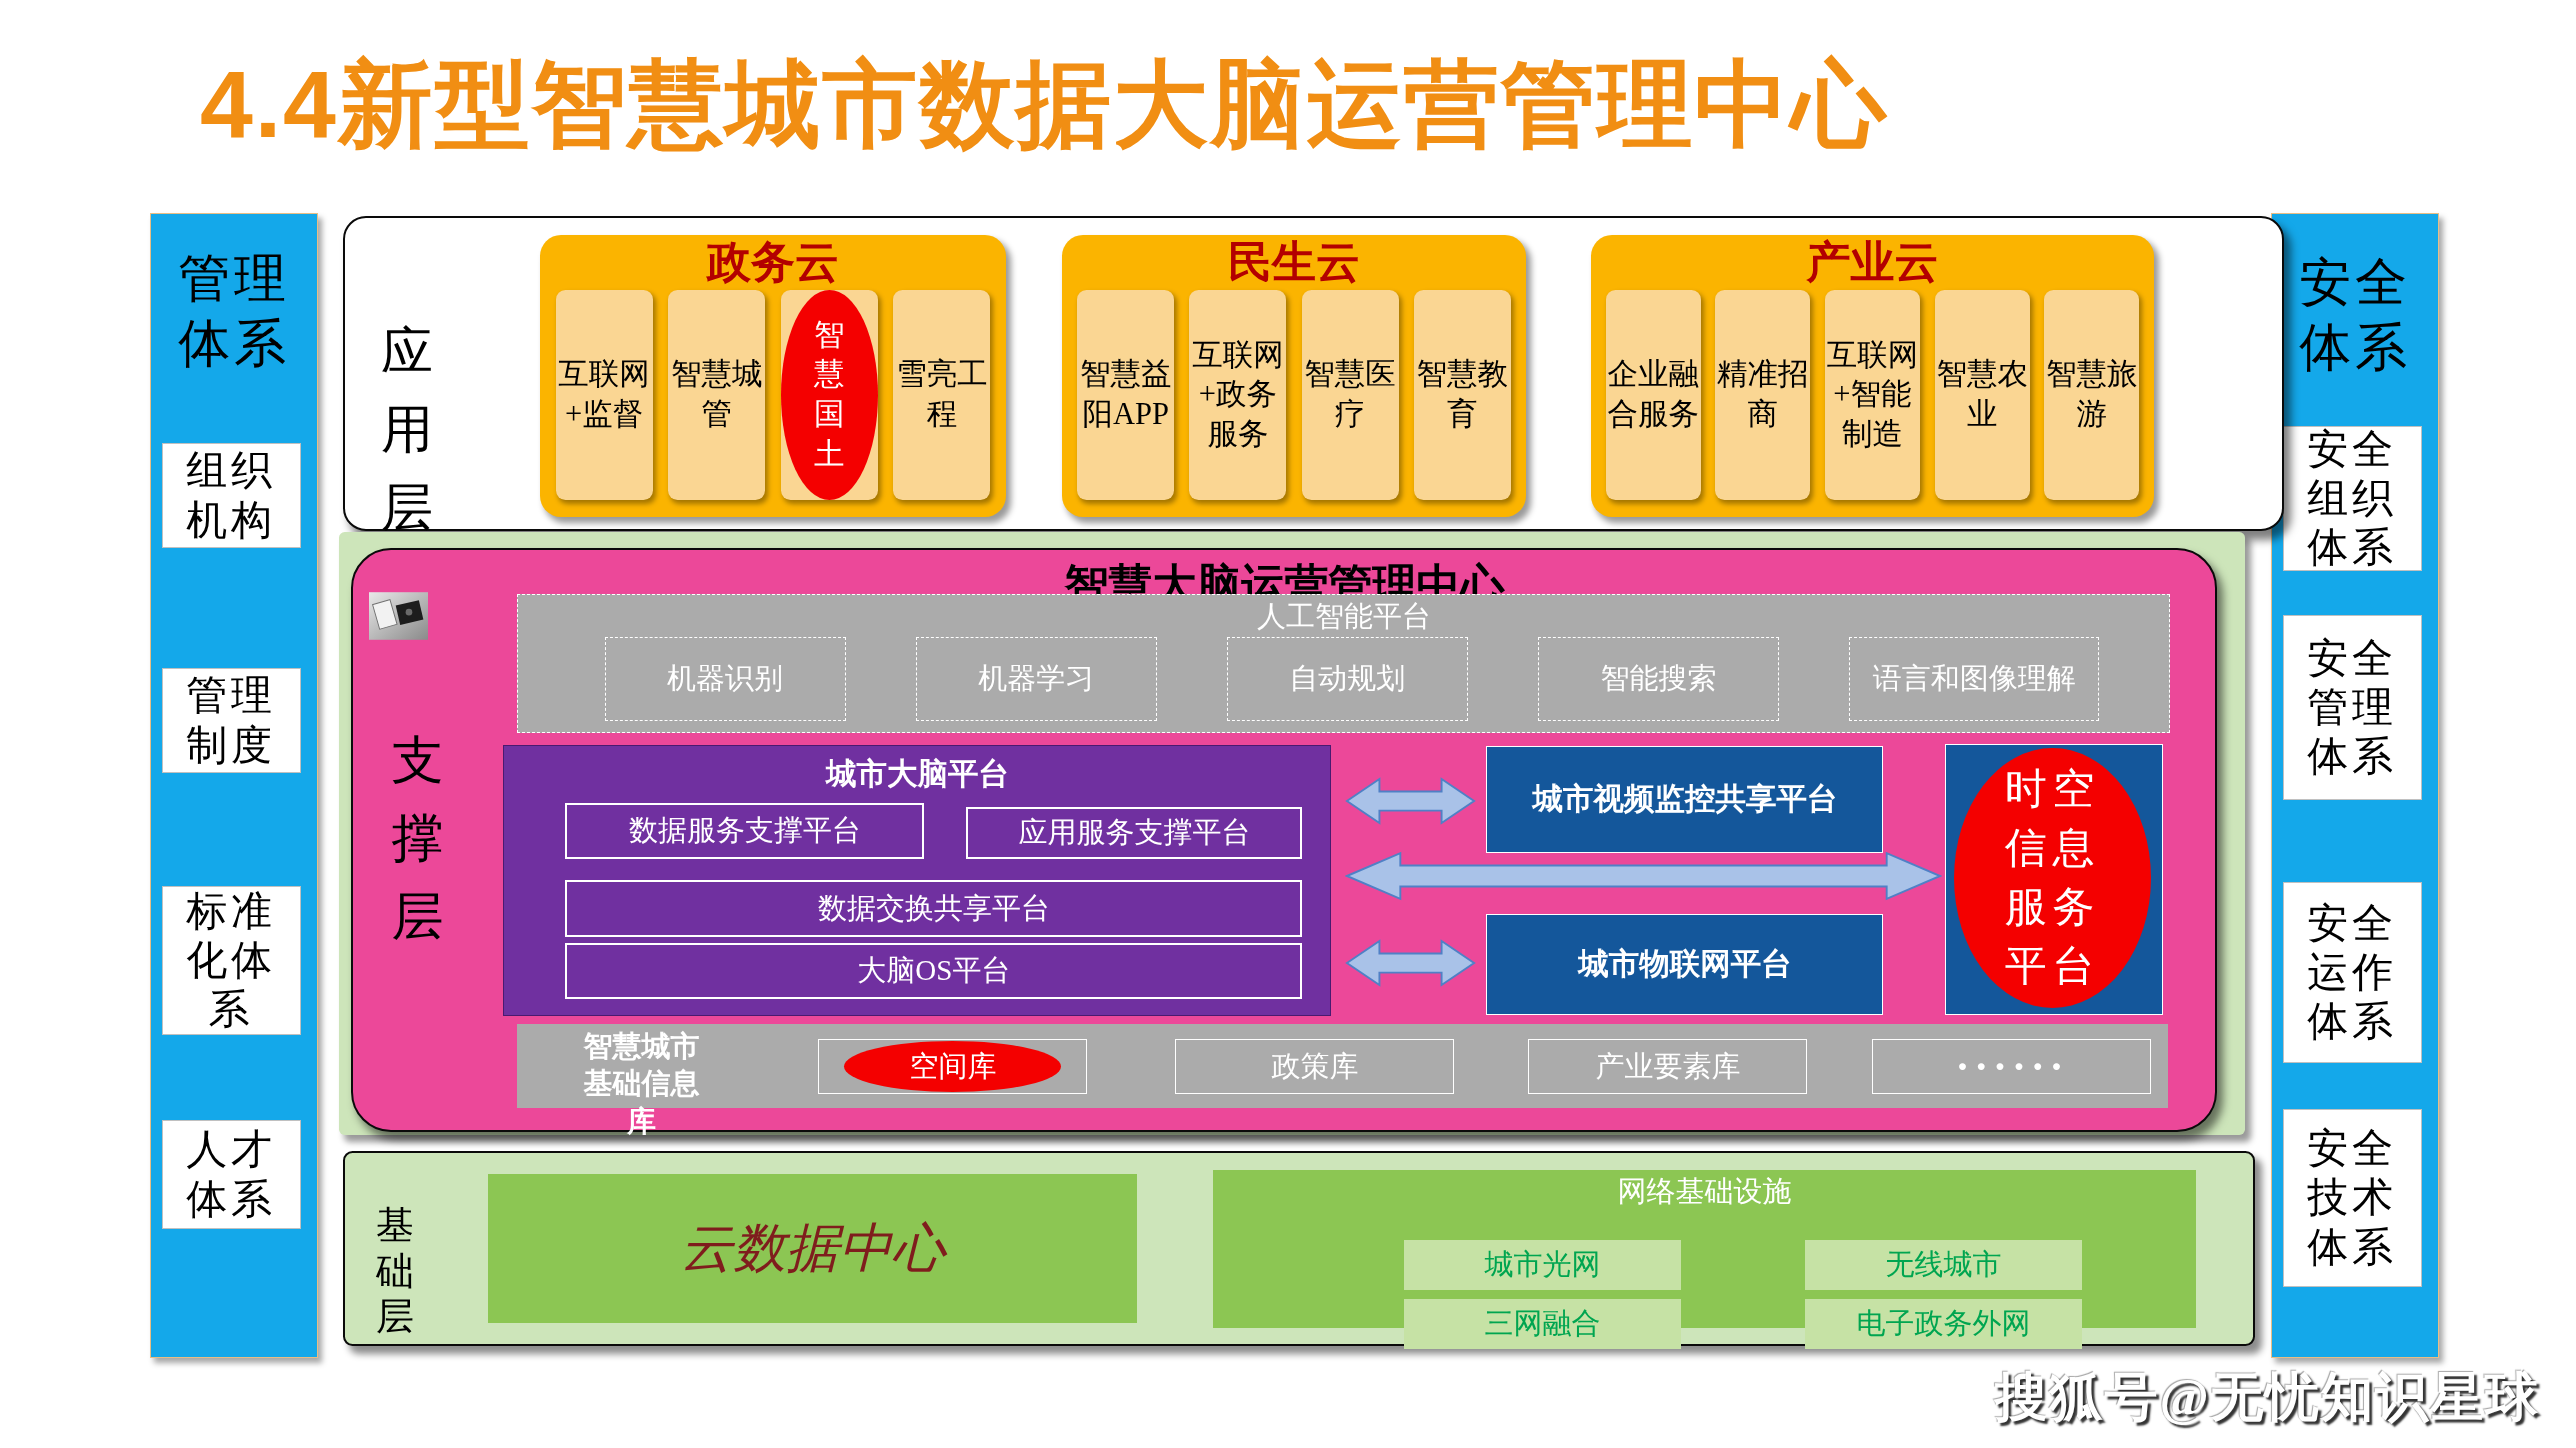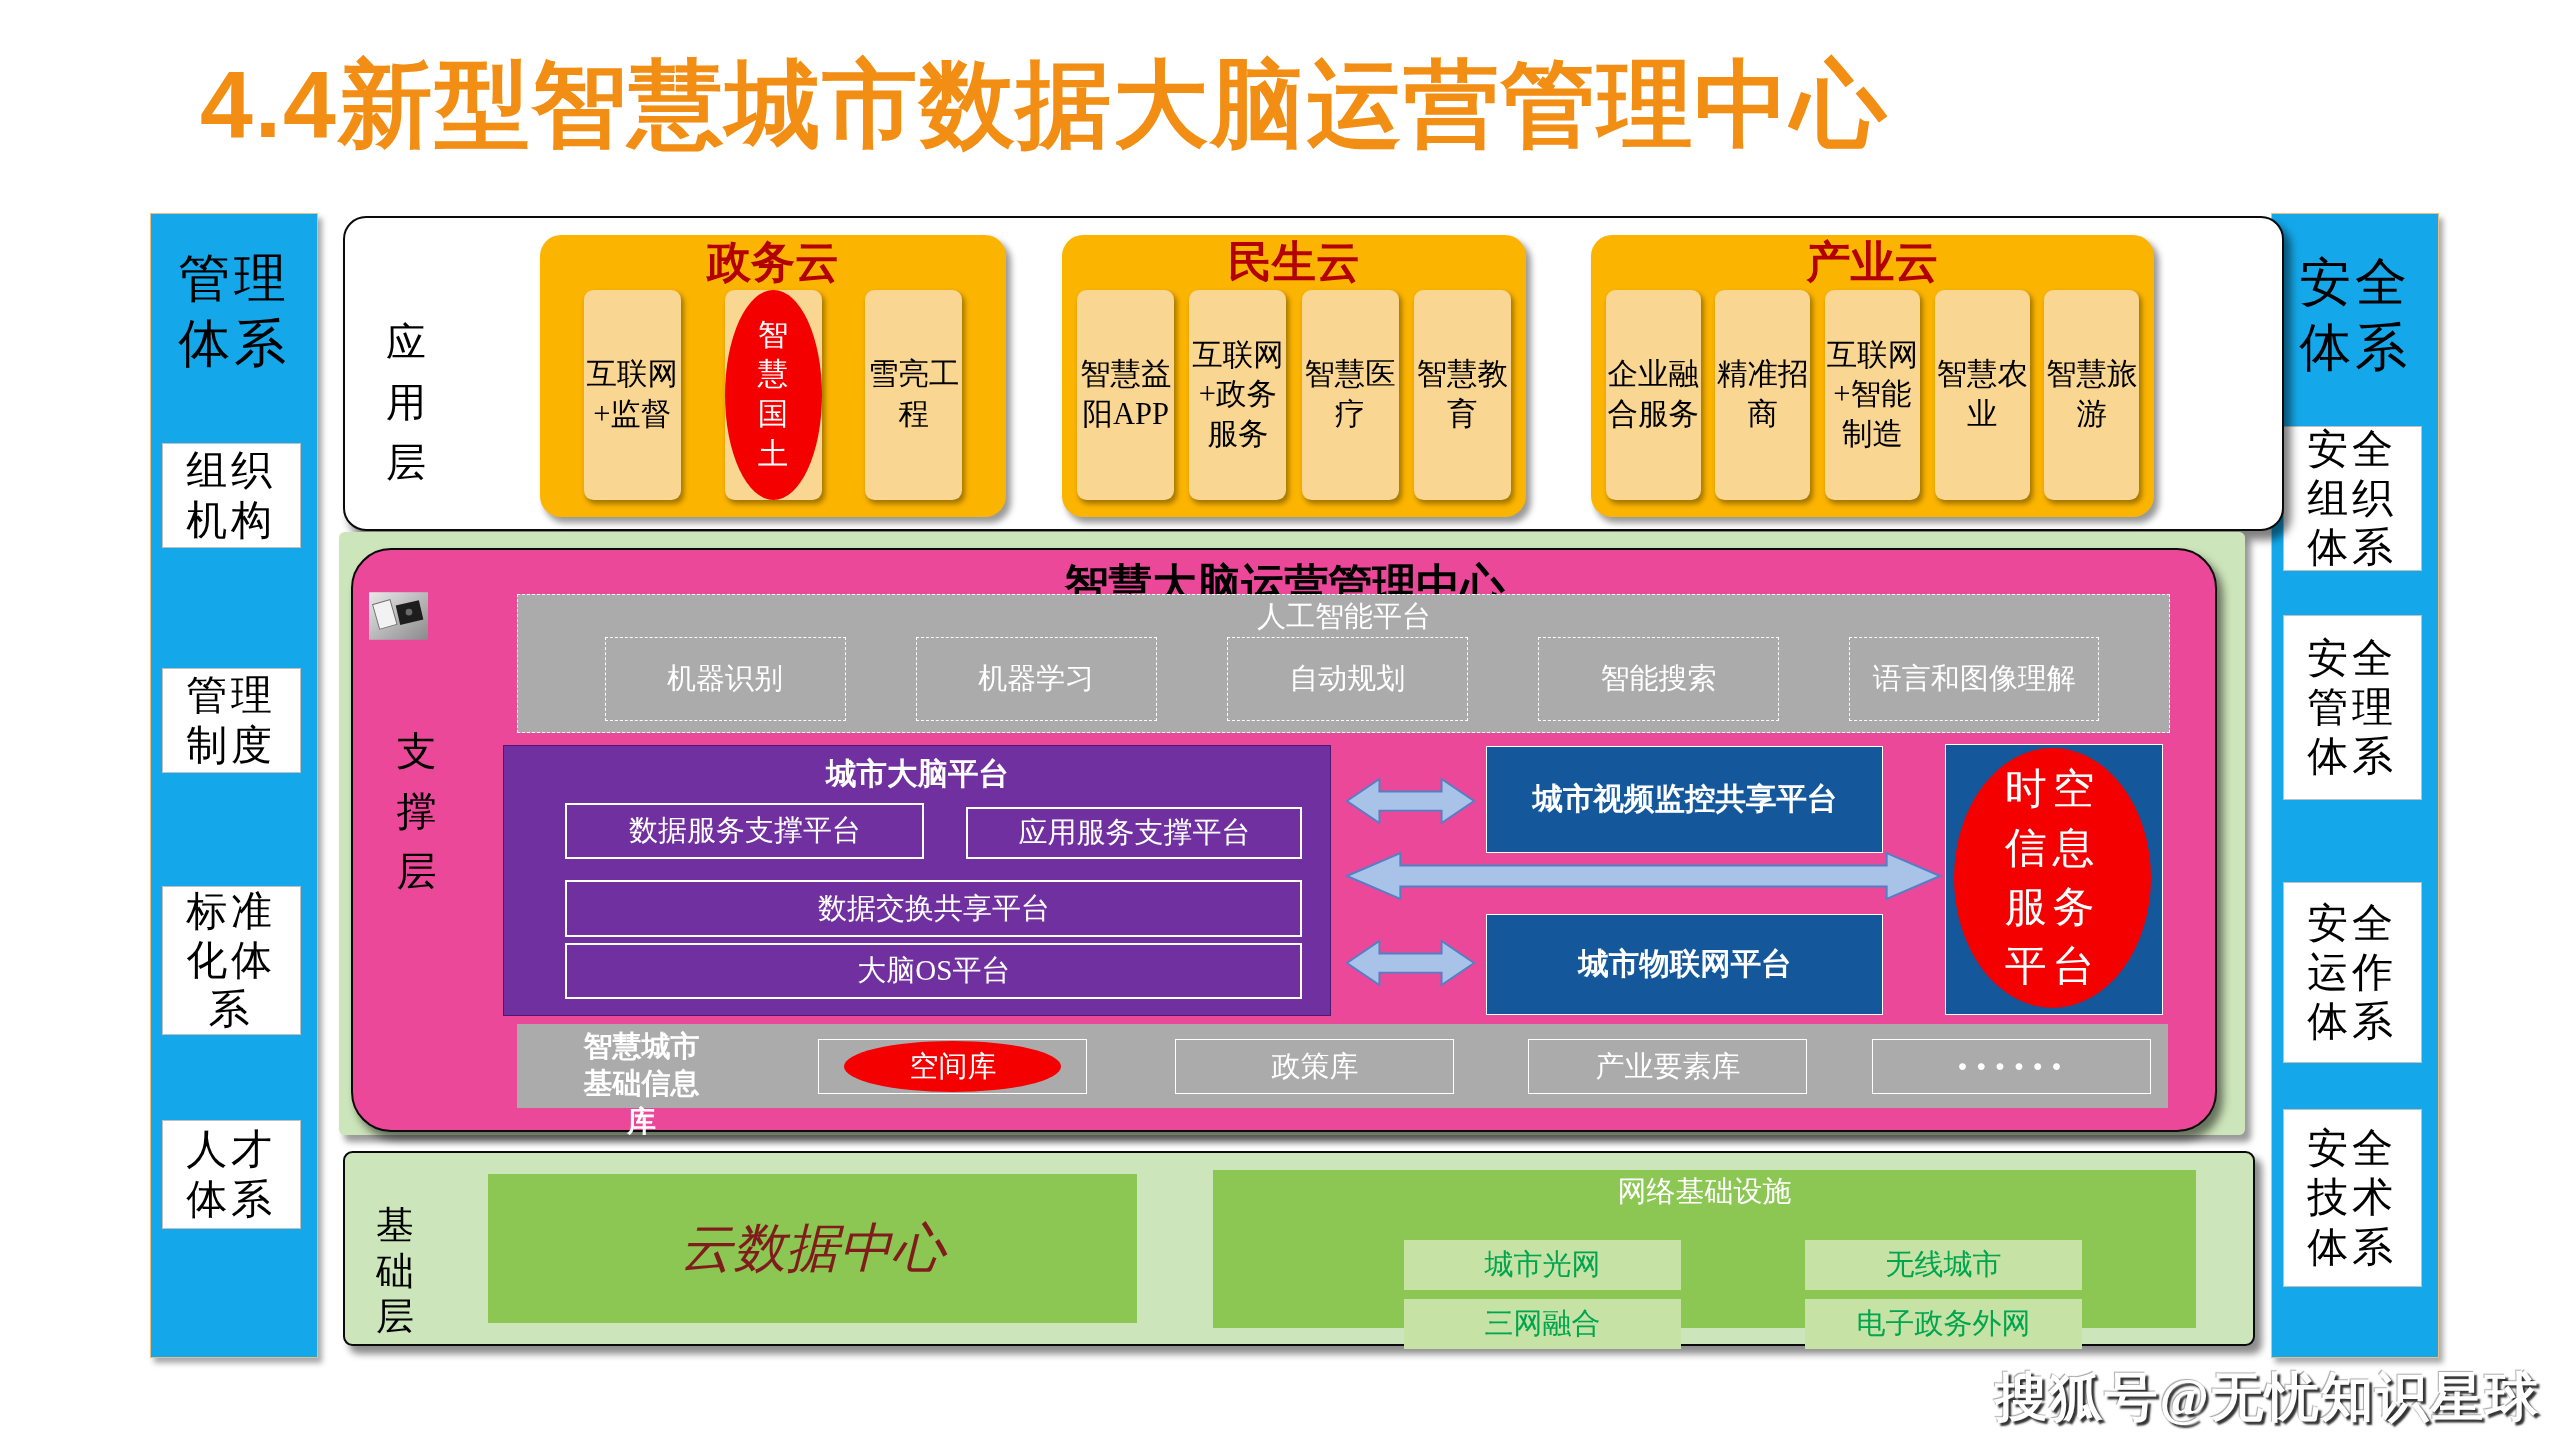--- a/index.html
+++ b/index.html
@@ -18,21 +18,21 @@
   .side-head{position:absolute;left:0;right:0;text-align:center;font-size:52px;line-height:1.25;
              letter-spacing:3.8px;}
   .side-item{position:absolute;left:10.5px;width:137px;background:#fff;border:1.9px solid #C0C0C0;
              font-size:41px;line-height:1.2;letter-spacing:3.8px;
              display:flex;align-items:center;justify-content:center;text-align:center;}
   .w2{display:inline-block;width:2.35em;}
 
   
   .appbox{position:absolute;left:343px;top:216px;width:1937px;height:311px;background:#fff;
           border:2.9px solid #0a0a0a;border-radius:23px;box-shadow:6.7px 8.6px 8.6px rgba(0,0,0,.5);}
-  .vlabel{position:absolute;width:50px;text-align:center;font-size:40px;line-height:1.5;}
+  .vlabel{position:absolute;width:50px;text-align:center;font-size:52px;line-height:1.5;}
   .cloud{position:absolute;top:17px;height:282px;background:#FBB400;border-radius:21px;
          box-shadow:4.8px 5.7px 6.7px rgba(0,0,0,.4);display:flex;flex-direction:column;}
   .cloud-title{height:55px;line-height:55px;text-align:center;font-size:44px;font-weight:bold;
                color:#B30000;}
   .cloud-apps{flex:1;display:flex;justify-content:space-evenly;padding-bottom:17px;}
   .capp{width:97px;background:#FAD693;border-radius:9.5px;box-shadow:2.9px 3.8px 4.8px rgba(0,0,0,.35);
         display:flex;align-items:center;justify-content:center;text-align:center;
         font-size:30.5px;line-height:1.3;position:relative;}
   .capp span{display:inline-block;max-width:92px;}
   .red-ellipse{position:absolute;left:0;top:0;right:0;bottom:0;background:#F40000;border-radius:50%;}
@@ -134,20 +134,23 @@
   <div class="appbox">
     <div class="vlabel" style="left:36px;top:95px">应用层</div>
 
     <div class="cloud" style="left:195px;width:466px">
       <div class="cloud-title">政务云</div>
       <div class="cloud-apps">
         <div class="capp">
             <span>互联网+监督</span>
           </div>
         <div class="capp">
+            <span>智慧城管</span>
+          </div>
+        <div class="capp">
           <div class="red-ellipse"></div>
           <span class="onred narrow1">智慧国土</span>
         </div>
         <div class="capp">
             <span>雪亮工程</span>
           </div>
       </div>
     </div>
 
     <div class="cloud" style="left:717px;width:464px">

